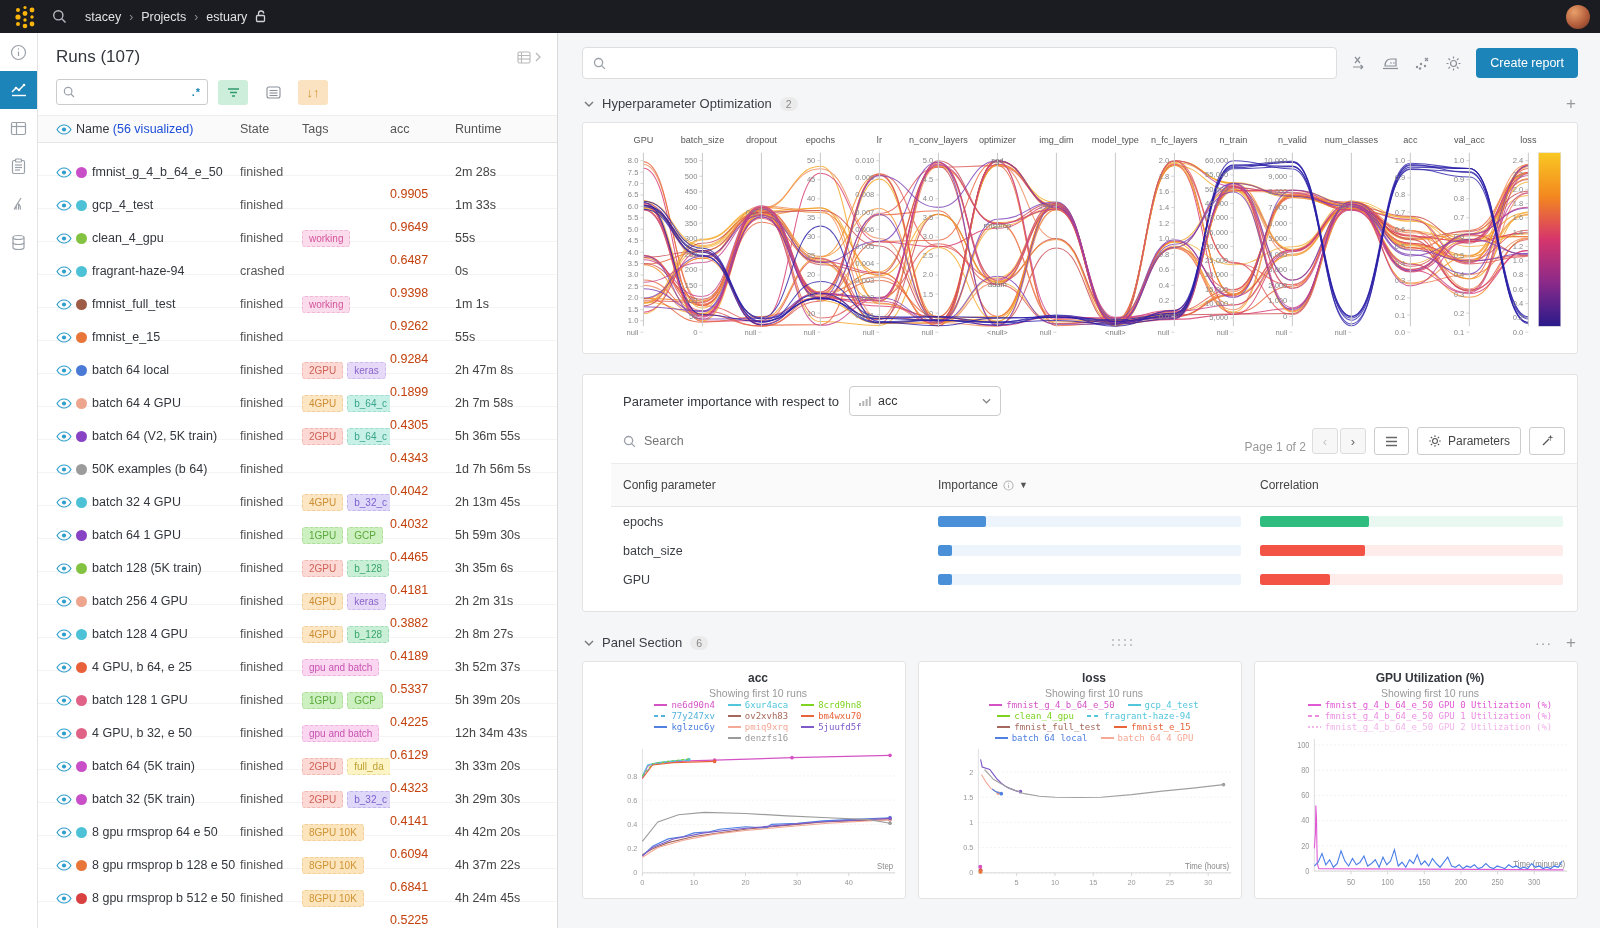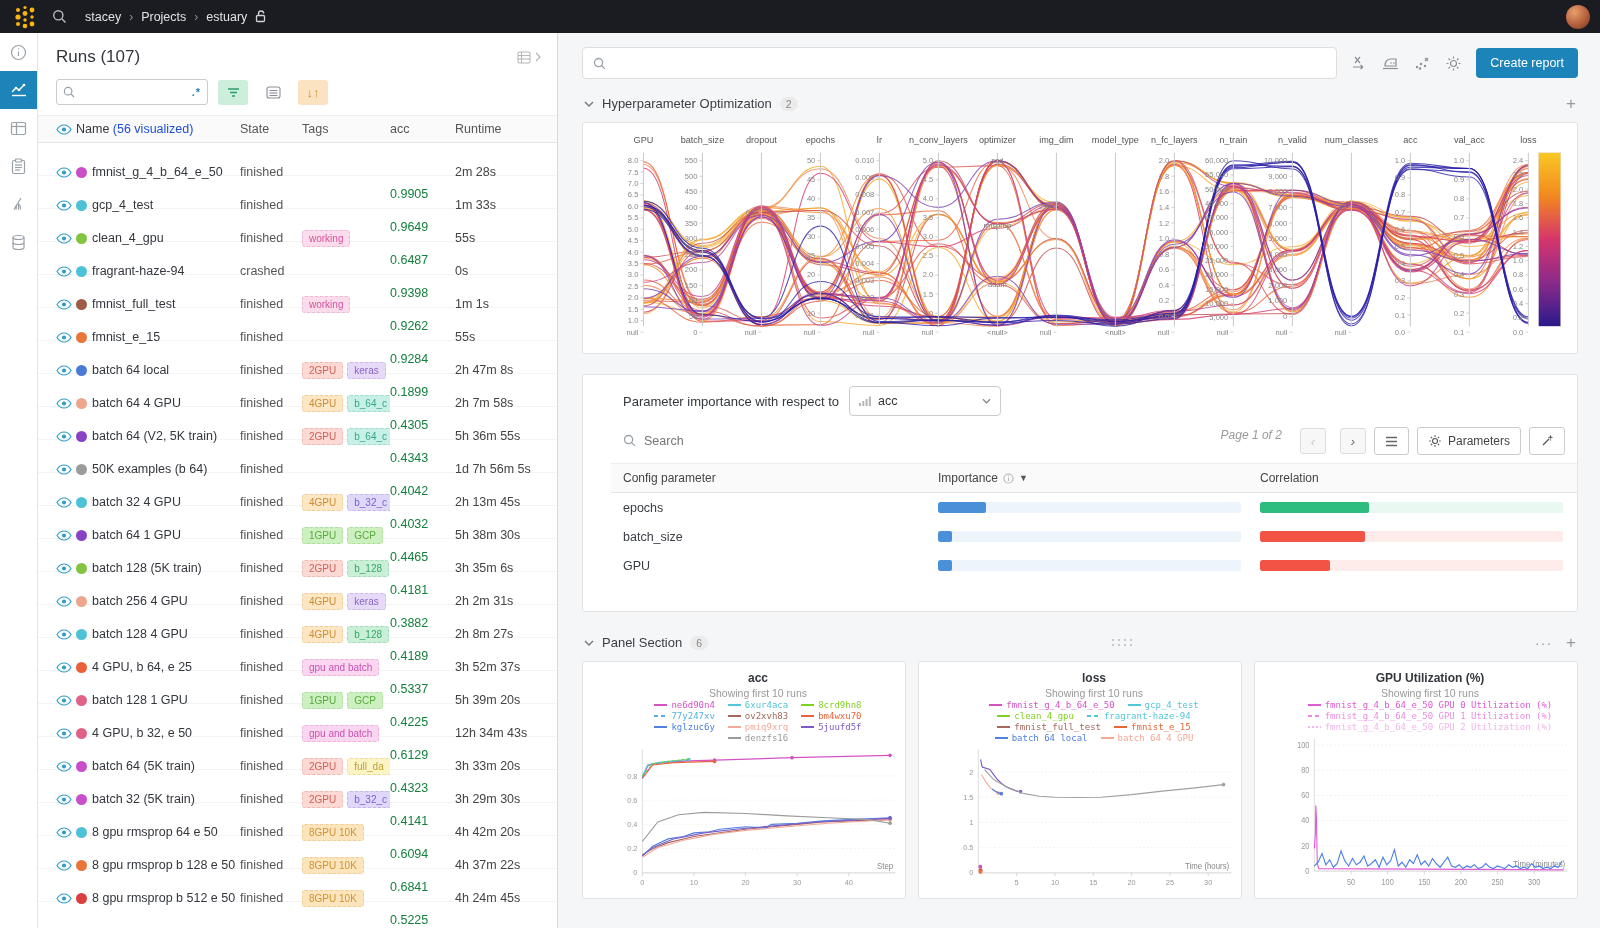--- a/index.html
+++ b/index.html
@@ -47,21 +47,21 @@
   .rhead .hname b { font-weight:400; color:#33373d; }
   .rhead .hname span { color:#1d4ed8; }
   .rhead .hname { grid-column: 2 / span 2; }
   .rrow { height:33px; border-bottom:1px solid #f4f4f4; }
   .cell.eye svg { display:block; }
   .dotc i { display:block; width:11px; height:11px; border-radius:50%; }
   .cell.name { color:#33373d; white-space:nowrap; overflow:hidden; cursor:pointer; }
   .cell.state { color:#555; }
   .cell.tags { white-space:nowrap; overflow:hidden; display:flex; gap:4px; }
   .tag { font-style:normal; font-size:10px; padding:2px 6px; border-radius:3px; }
-  .cell.acc { color:#15803d;margin-top:44px; }
+  .cell.acc { color:#c2410c;margin-top:44px; }
   .cell.runtime { color:#444; }
 
   
   .workspace { flex:1; background:#f5f6f8; padding:14px 22px 0 24px; overflow:hidden; }
   .ws-top { display:flex; align-items:center; gap:14px; margin-bottom:16px; }
   .panel-search { flex:1; height:32px; background:#fff; border:1px solid #dedede; border-radius:4px;
     display:flex; align-items:center; padding:0 10px; }
   .panel-search input { border:none; outline:none; flex:1; font-size:12.5px; margin-left:7px; color:#444; }
   .panel-search input::placeholder, .runs-search input::placeholder { color:#aaa; }
   .ws-icons { display:flex; align-items:center; gap:15px; color:#8a8f98; }
@@ -82,31 +82,31 @@
   .parallel svg { width:100%; height:100%; display:block; }
 
   
   .imp { height:238px; margin-bottom:22px; display:flex; flex-direction:column; }
   .imp-r1 { display:flex; align-items:center; padding:11px 12px 9px 12px; gap:10px; }
   .imp-label { font-size:13px; color:#33373d; }
   .dropdown { width:152px; height:30px; border:1px solid #ccc; border-radius:4px; display:flex;
     align-items:center; gap:7px; padding:0 9px; cursor:pointer; background:#fff; }
   .dropdown .val { font-size:12.5px; color:#333; flex:1; }
   .imp-r2 { display:flex; align-items:center; padding:2px 12px 8px 12px; }
-  .imp-search { display:flex; align-items:flex-start; gap:8px; color:#aaa; flex:1; }
+  .imp-search { display:flex; align-items:flex-end; gap:8px; color:#aaa; flex:1; }
   .imp-search input { border:none; outline:none; font-size:12.5px; background:transparent; width:200px; }
-  .pager { display:flex; align-items:flex-start; gap:14px;font-style:italic; }
+  .pager { display:flex; align-items:flex-end; gap:2px; }
   .page-label { font-size:12px; color:#999; margin-right:4px; }
   .pg-btn { width:26px; height:26px; border:1px solid #ddd; border-radius:3px; background:#f7f7f7;
     display:flex; align-items:center; justify-content:center; font-size:13px; color:#666; cursor:pointer; }
   .pg-btn.disabled { color:#c5c5c5; }
   .btn-sec { height:28px; border:1px solid #ccc; border-radius:3px; background:#fff; display:flex;
     align-items:center; gap:6px; padding:0 10px; font-size:12px; color:#444; cursor:pointer; margin-left:8px; }
   .imp-thead, .imp-trow { display:grid; grid-template-columns:315px 322px 1fr; align-items:center; padding-left:12px; }
-  .imp-thead { height:30px; background:#fafafa; border-top:1px solid #ececec; border-bottom:1px solid #e5e5e5;
+  .imp-thead { height:44px; background:#fafafa; border-top:1px solid #ececec; border-bottom:1px solid #e5e5e5;
     font-size:12px; color:#444; }
   .imp-trow { height:29px; font-size:12.5px; color:#3a3e44; }
   .bar-track { width:303px; height:11px; border-radius:2px; position:relative; overflow:hidden; }
   .bar-track i { position:absolute; left:0; top:0; bottom:0; border-radius:2px; display:block; }
   .imp-col-head { display:flex; align-items:center; gap:5px; }
   .caret { font-size:9px; color:#555; }
 
   
   .charts-row { display:flex; gap:12px; height:238px; }
   .chart-card { flex:1; display:flex; flex-direction:column; align-items:center; padding-top:9px; overflow:hidden; }
@@ -470,21 +470,21 @@
             <span class="cell dotc">
               <i style="background:#8842c4"></i>
             </span>
             <span class="cell name">batch 64 1 GPU</span>
             <span class="cell state">finished</span>
             <span class="cell tags">
               <em class="tag" style="background:#cdf0c0;color:#5aa83c;border:1px dashed #5aa83c44">1GPU</em>
               <em class="tag" style="background:#cdf0c0;color:#5aa83c;border:1px dashed #5aa83c44">GCP</em>
             </span>
             <span class="cell acc">0.4465</span>
-            <span class="cell runtime">5h 38m 30s</span>
+            <span class="cell runtime">5h 59m 30s</span>
           </div>
           <div class="rrow">
             <span class="cell eye">
               <svg width="16" height="11" viewBox="0 0 16 11" fill="none">
                 <path d="M1 5.5 C3 2 5.5 1 8 1 s5 1 7 4.5 C13 9 10.5 10 8 10 S3 9 1 5.5 Z" stroke="#2f9ecb" stroke-width="1.1"></path>
                 <circle cx="8" cy="5.5" r="2.1" fill="#2f9ecb"></circle>
               </svg>
             </span>
             <span class="cell dotc">
               <i style="background:#84c341"></i>

